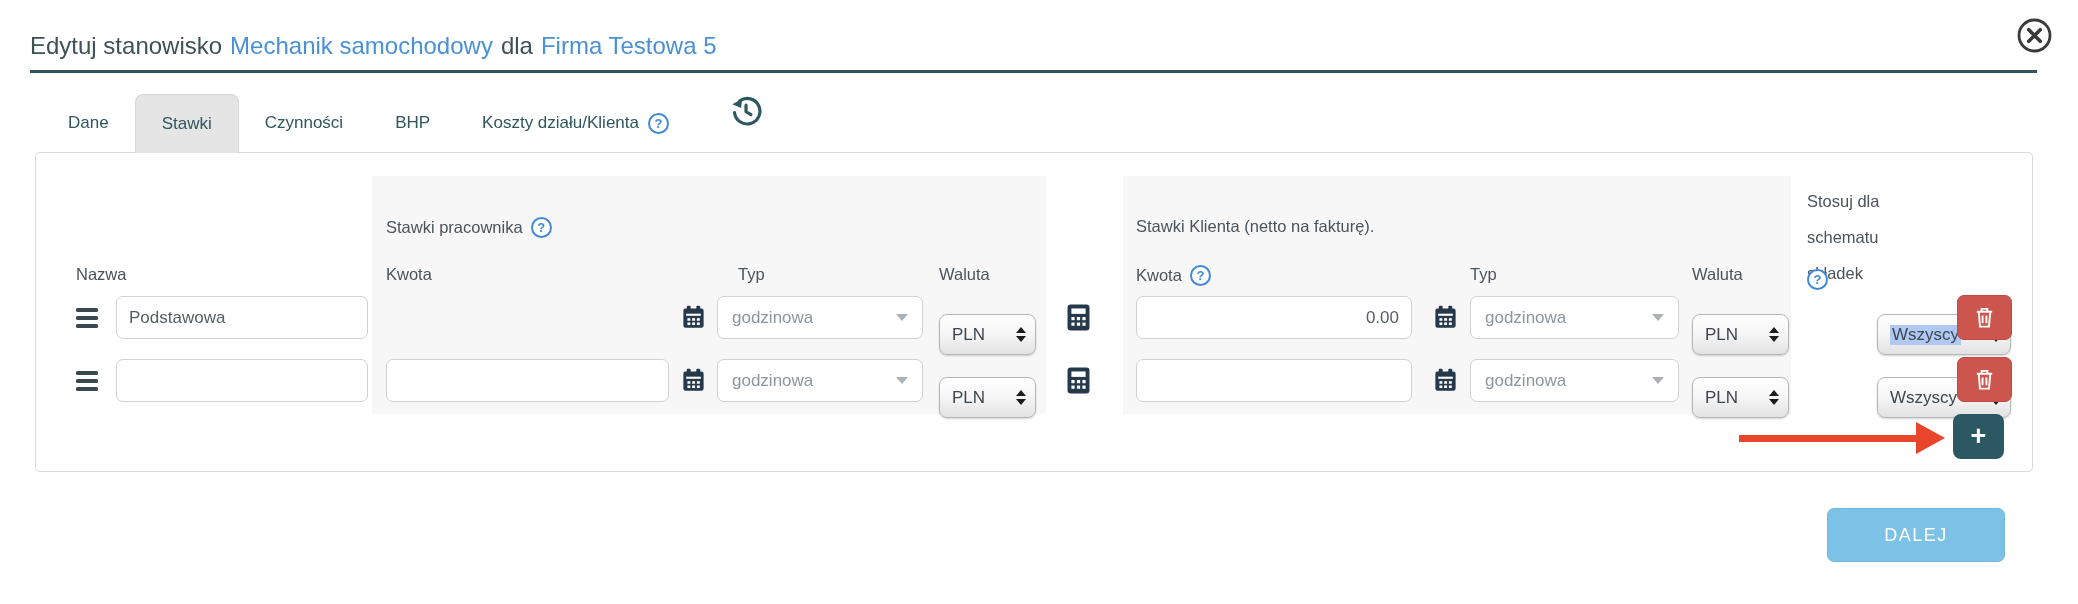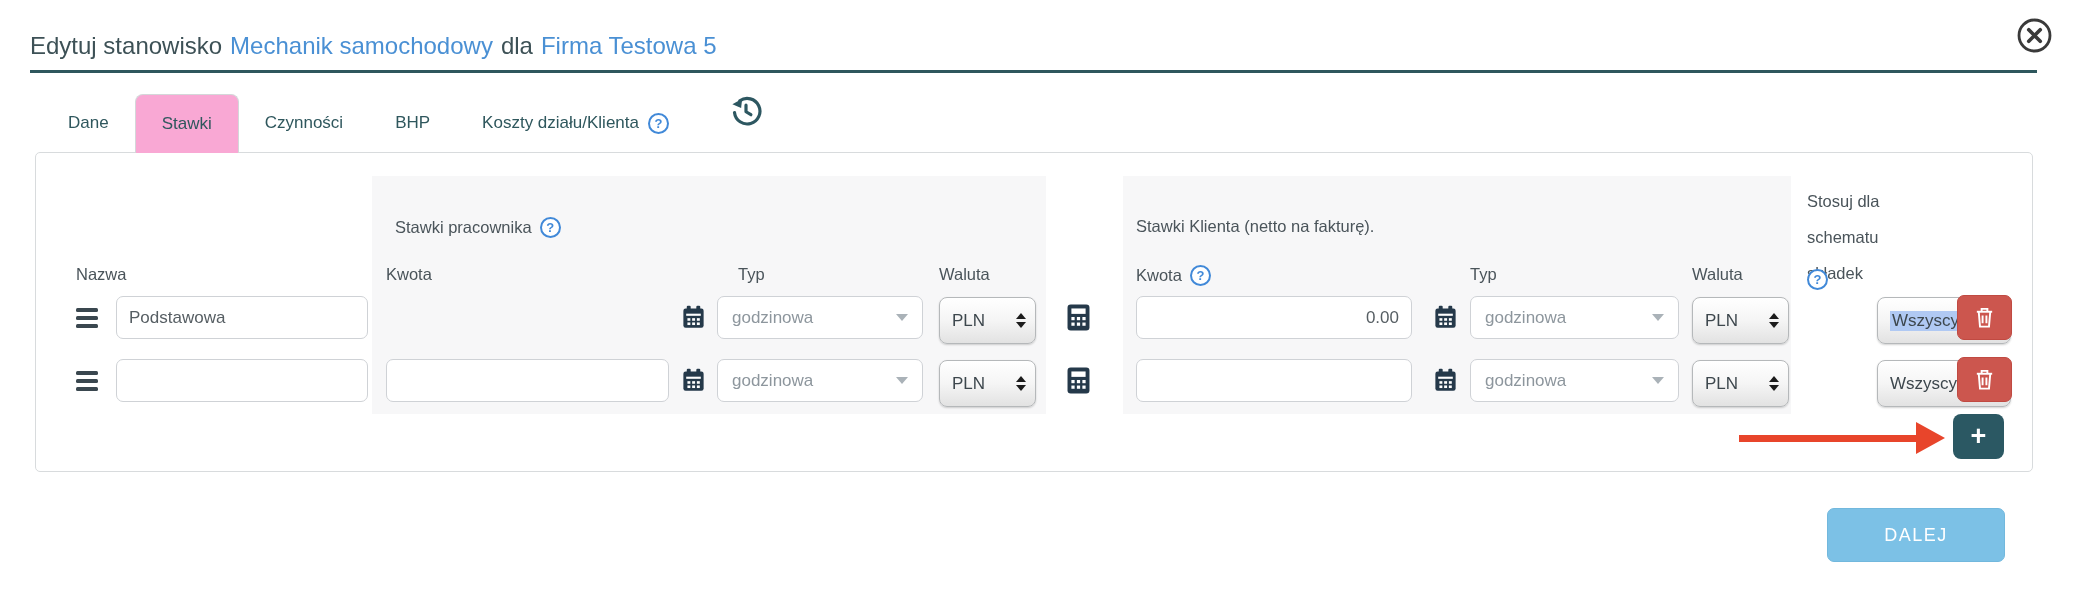--- a/index.html
+++ b/index.html
@@ -11,21 +11,21 @@
     display:flex; gap:8px; align-items:baseline; white-space:nowrap;margin-top:12px; }
   .title .link { color:#4a90d4; cursor:pointer; }
   .title-underline { position:absolute; left:30px; top:70px; width:2007px; height:3px; background:#2e575d; }
   .close-btn { position:absolute; left:2014px; top:15px; width:40px; height:40px;
     display:flex; align-items:center; justify-content:center; cursor:pointer; background:none; border:none; }
 
   
   .tabbar { position:absolute; left:42px; top:94px; height:59px; display:flex; align-items:flex-start; z-index:3; }
   .tab { height:58px; padding:0 26px; display:flex; align-items:center; gap:9px;
     font-size:17px; color:#2f575d; cursor:pointer; background:transparent; border:none; }
-  .tab.active { height:59px; background:#f9a8d4; border:1px solid #d4d7d9; border-bottom:none;
+  .tab.active { height:59px; background:#e5e5e5; border:1px solid #d4d7d9; border-bottom:none;
     border-radius:8px 8px 0 0; }
   .history-btn { margin-left:34px; display:flex; align-items:center; border:none; background:none; cursor:pointer; }
 
   .help { width:21px; height:21px; min-width:21px; border:2px solid #4189d8; border-radius:50%;
     color:#4189d8; font-size:13px; font-weight:bold; display:inline-flex;
     align-items:center; justify-content:center; cursor:pointer; background:#fff; }
 
   
   .panel { position:absolute; left:35px; top:152px; width:1998px; height:320px;
     background:#fff; border:1px solid #d8dbdd; border-radius:5px; z-index:1; }
@@ -62,21 +62,21 @@
   .c-cal1 { left:640px; width:34px; }
   .c-cal2 { left:1392px; width:34px; }
   .c-calc { left:1022px; width:40px; }
 
   .dsel { height:43px; border:1px solid #cfd2d6; border-radius:7px; background:#fff;
     display:flex; align-items:center; justify-content:space-between; padding:0 14px;
     font-size:17px; color:#8d969d; cursor:pointer; }
   .caret { width:0; height:0; border-left:6px solid transparent; border-right:6px solid transparent;
     border-top:7px solid #aab2b8; }
 
-  .nsel { height:47px; margin-top:1px; border:1px solid #b5b8ba; border-radius:8px;
+  .nsel { height:41px; margin-top:18px; border:1px solid #b5b8ba; border-radius:8px;
     background:linear-gradient(180deg,#ffffff 0%,#f5f5f5 50%,#e2e2e2 100%);
     box-shadow:0 1px 2px rgba(0,0,0,.18), inset 0 1px 0 #fff;
     display:flex; align-items:center; justify-content:space-between;
     padding:0 9px 0 12px; font-size:17px; color:#3d474d; cursor:pointer; }
   .spin { display:flex; flex-direction:column; gap:3px; align-items:center; }
   .tri-up { width:0; height:0; border-left:5px solid transparent; border-right:5px solid transparent;
     border-bottom:6px solid #1c1c1c; }
   .tri-dn { width:0; height:0; border-left:5px solid transparent; border-right:5px solid transparent;
     border-top:6px solid #1c1c1c; }
   .hl { background:#b0c9f3; padding:0 2px; }
@@ -146,21 +146,21 @@
       </svg>
     </span>
   </button>
 </div>
 
 <div class="panel">
 
   <div class="abs band band1"></div>
   <div class="abs band band2"></div>
 
-  <div class="abs sec-title" style="left:359px;">
+  <div class="abs sec-title" style="left:350px;">
     <span>Stawki pracownika</span>
     <span class="help">?</span>
   </div>
   <div class="abs sec-title" style="left:1100px;">
     <span>Stawki Klienta (netto na fakturę).</span>
   </div>
   <div class="abs scheme-head">Stosuj dla schematu składek</div>
   <span class="help abs scheme-help">?</span>
 
   <div class="abs col-label" style="left:40px;">Nazwa</div>

